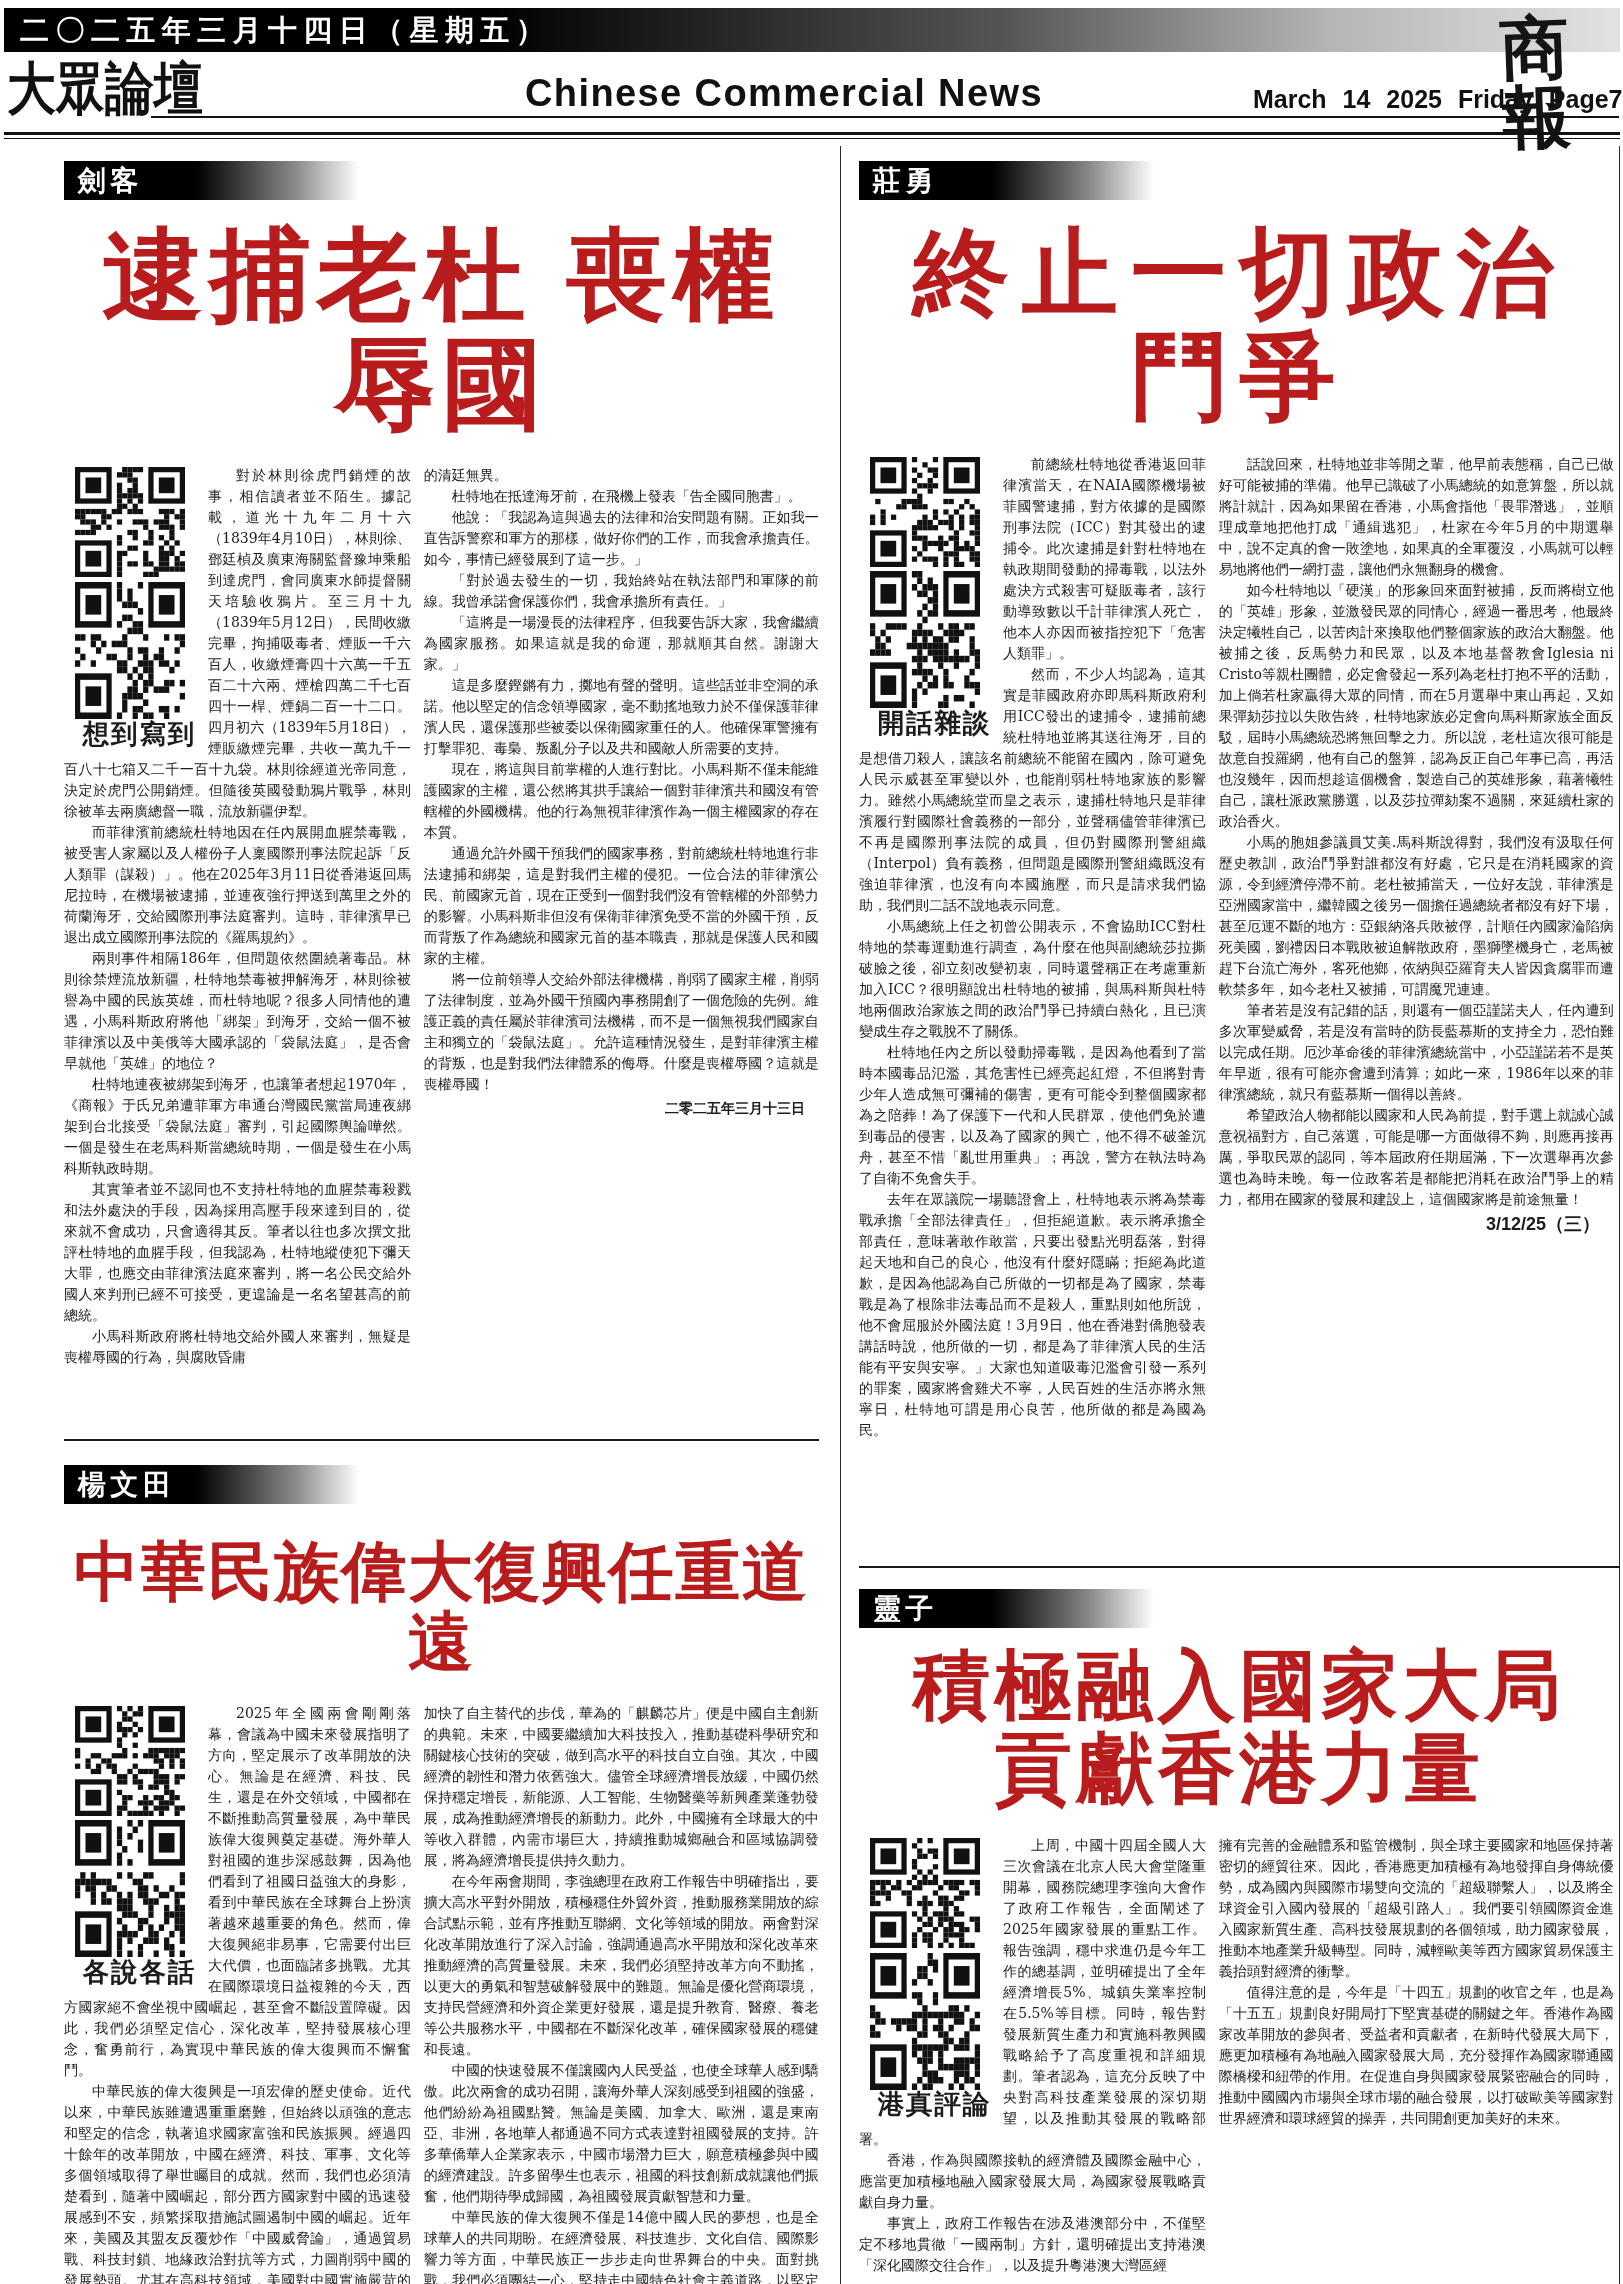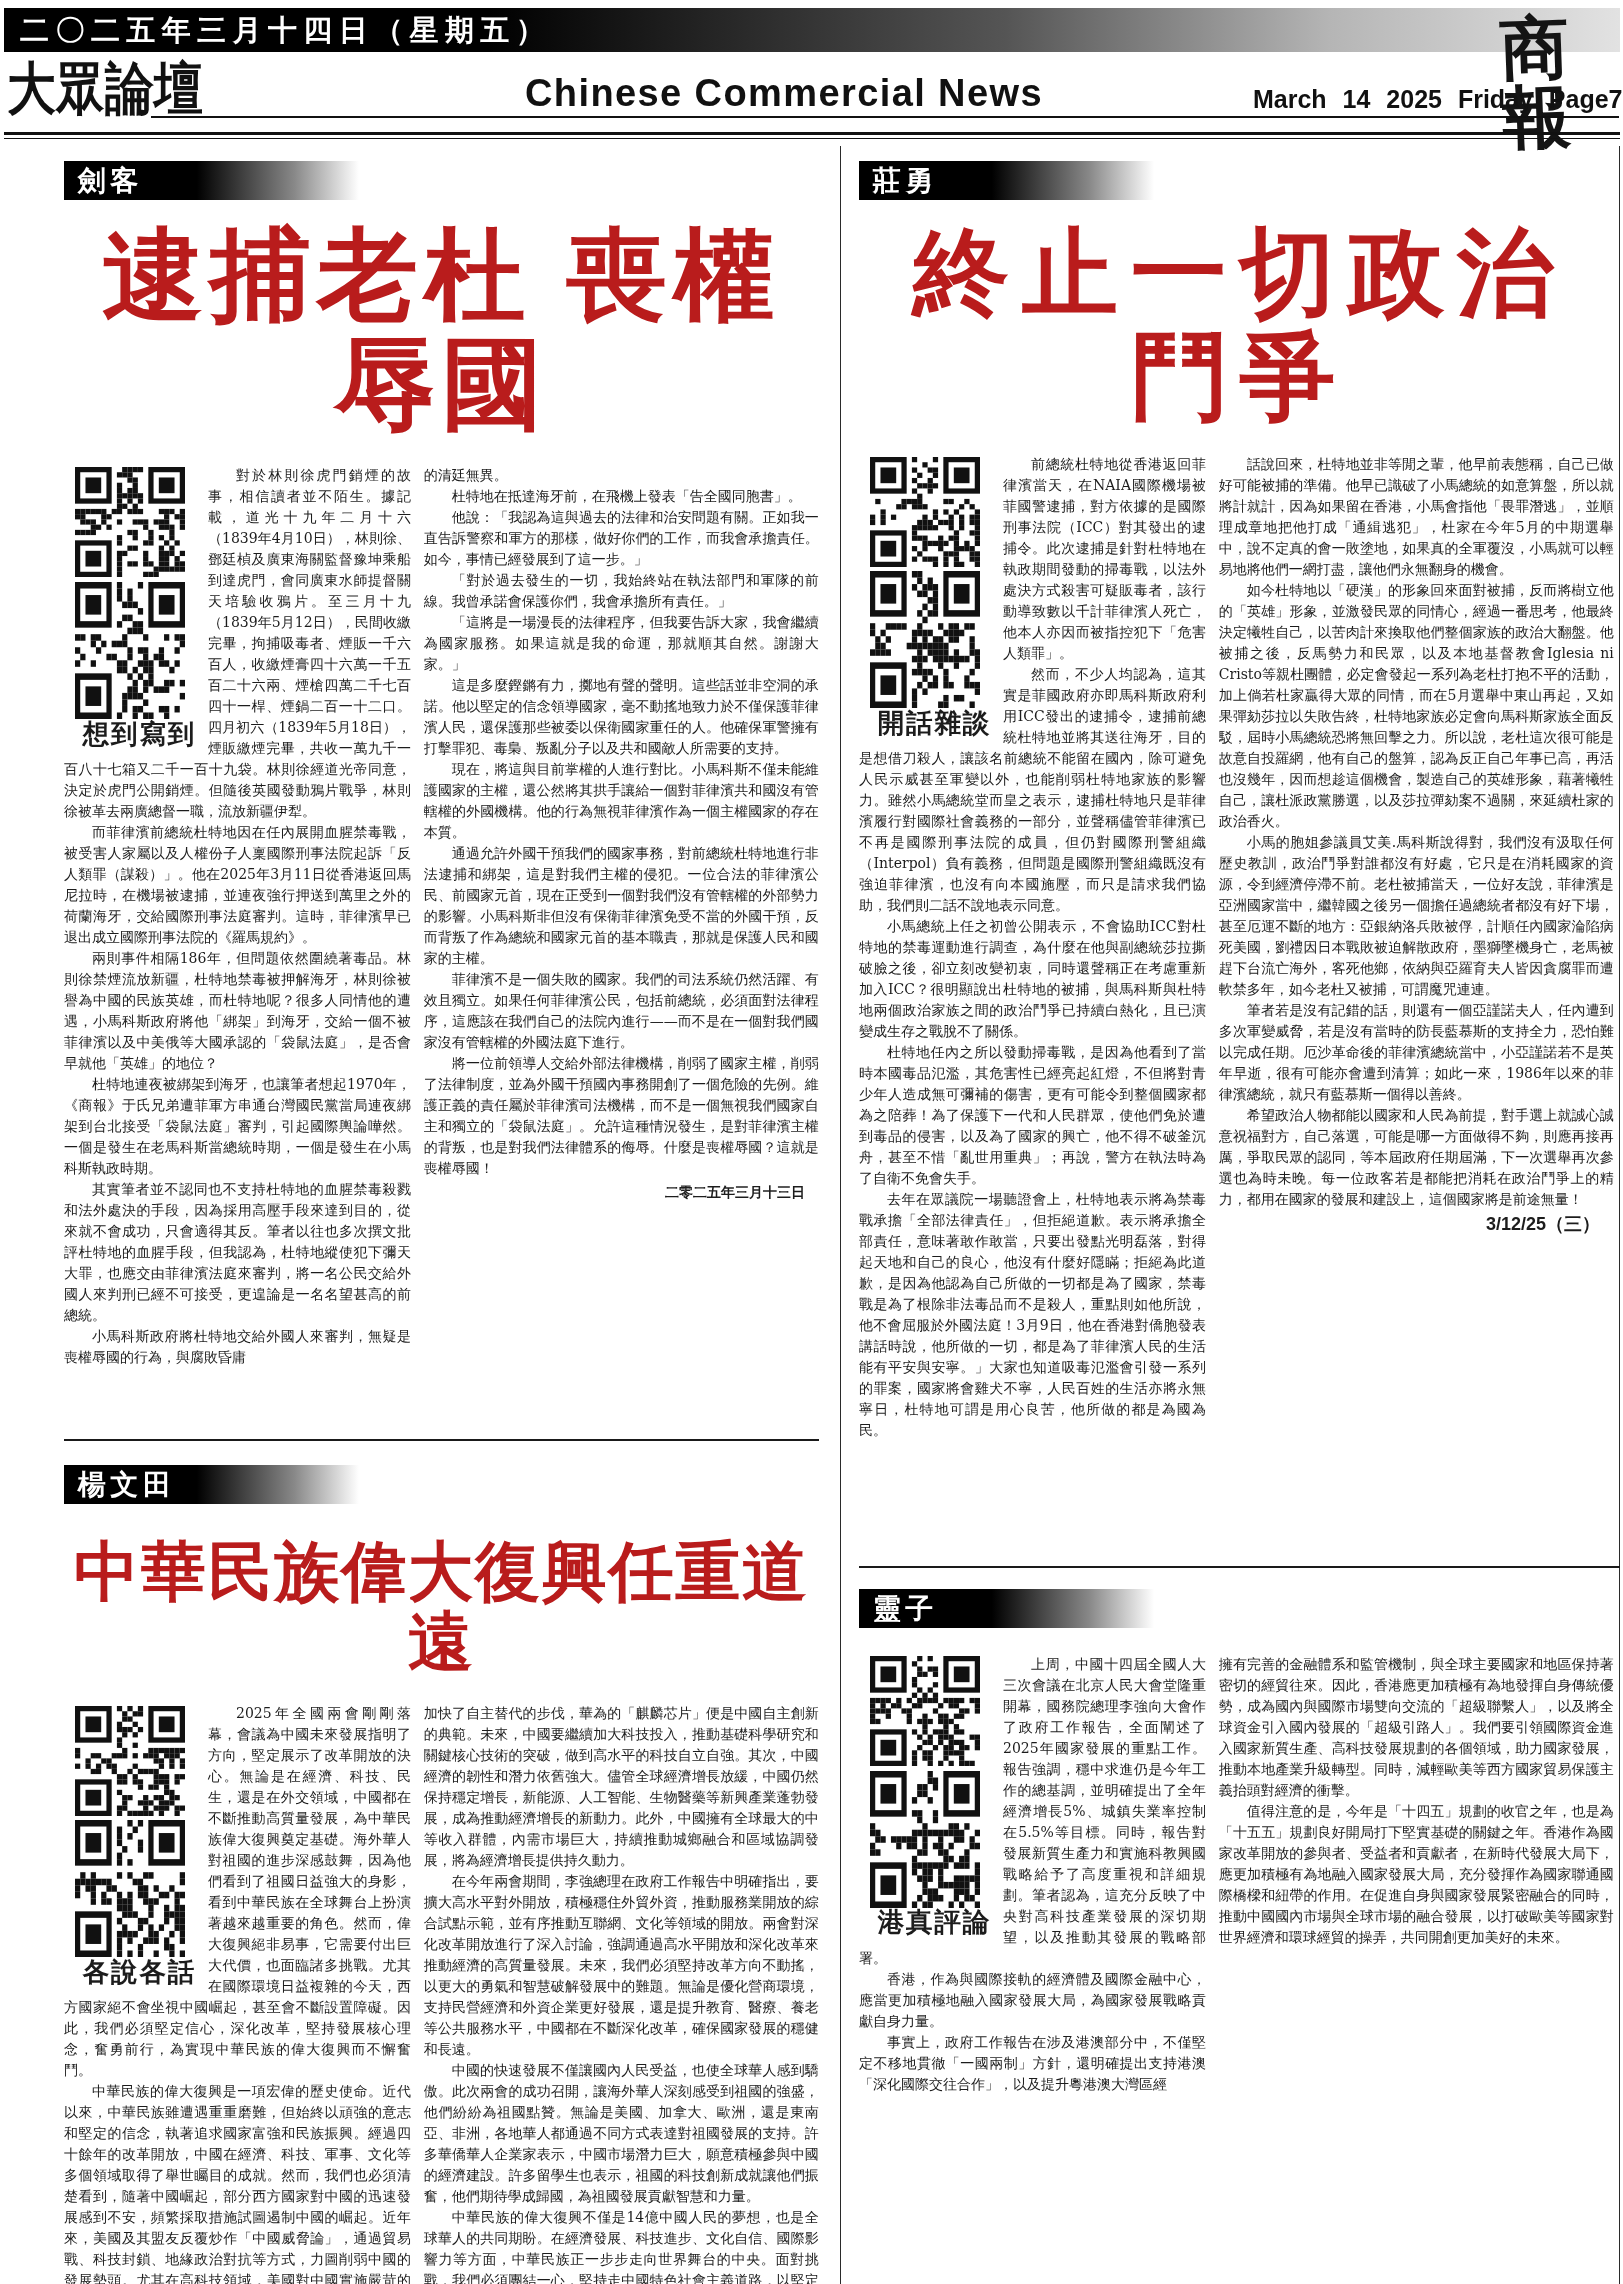--- a/index.html
+++ b/index.html
@@ -351,21 +351,20 @@
         </div>
       <div class="col col2">
           <p class="cont">的清廷無異。</p>
           <p>杜特地在抵達海牙前，在飛機上發表「告全國同胞書」。</p>
           <p>他說：「我認為這與過去的法律和治安問題有關。正如我一直告訴警察和軍方的那樣，做好你們的工作，而我會承擔責任。如今，事情已經發展到了這一步。」</p>
           <p>「對於過去發生的一切，我始終站在執法部門和軍隊的前線。我曾承諾會保護你們，我會承擔所有責任。」</p>
           <p>「這將是一場漫長的法律程序，但我要告訴大家，我會繼續為國家服務。如果這就是我的命運，那就順其自然。謝謝大家。」</p>
           <p>這是多麼鏗鏘有力，擲地有聲的聲明。這些話並非空洞的承諾。他以堅定的信念領導國家，毫不動搖地致力於不僅保護菲律濱人民，還保護那些被委以保衛國家重任的人。他確保軍警擁有打擊罪犯、毒梟、叛亂分子以及共和國敵人所需要的支持。</p>
           <p>現在，將這與目前掌權的人進行對比。小馬科斯不僅未能維護國家的主權，還公然將其拱手讓給一個對菲律濱共和國沒有管轄權的外國機構。他的行為無視菲律濱作為一個主權國家的存在本質。</p>
           <p>通過允許外國干預我們的國家事務，對前總統杜特地進行非法逮捕和綁架，這是對我們主權的侵犯。一位合法的菲律濱公民、前國家元首，現在正受到一個對我們沒有管轄權的外部勢力的影響。小馬科斯非但沒有保衛菲律濱免受不當的外國干預，反而背叛了作為總統和國家元首的基本職責，那就是保護人民和國家的主權。</p>
-          <p>菲律濱不是一個失敗的國家。我們的司法系統仍然活躍、有效且獨立。如果任何菲律濱公民，包括前總統，必須面對法律程序，這應該在我們自己的法院內進行——而不是在一個對我們國家沒有管轄權的外國法庭下進行。</p>
           <p>將一位前領導人交給外部法律機構，削弱了國家主權，削弱了法律制度，並為外國干預國內事務開創了一個危險的先例。維護正義的責任屬於菲律濱司法機構，而不是一個無視我們國家自主和獨立的「袋鼠法庭」。允許這種情況發生，是對菲律濱主權的背叛，也是對我們法律體系的侮辱。什麼是喪權辱國？這就是喪權辱國！</p>
           <div class="sig">二零二五年三月十三日</div>
         </div>
     </div>
   </section>
 
   <section class="article" id="a2">
     <div class="tagbar"><span class="tag-text">莊勇</span></div>
     <h1 class="headline">
         <div>終止一切政治鬥爭</div>
@@ -921,20 +920,24 @@
           <p class="cont">加快了自主替代的步伐，華為的「麒麟芯片」便是中國自主創新的典範。未來，中國要繼續加大科技投入，推動基礎科學研究和關鍵核心技術的突破，做到高水平的科技自立自強。其次，中國經濟的韌性和潛力依舊強大。儘管全球經濟增長放緩，中國仍然保持穩定增長，新能源、人工智能、生物醫藥等新興產業蓬勃發展，成為推動經濟增長的新動力。此外，中國擁有全球最大的中等收入群體，內需市場巨大，持續推動城鄉融合和區域協調發展，將為經濟增長提供持久動力。</p>
           <p>在今年兩會期間，李強總理在政府工作報告中明確指出，要擴大高水平對外開放，積極穩住外貿外資，推動服務業開放的綜合試點示範，並有序推動互聯網、文化等領域的開放。兩會對深化改革開放進行了深入討論，強調通過高水平開放和深化改革來推動經濟的高質量發展。未來，我們必須堅持改革方向不動搖，以更大的勇氣和智慧破解發展中的難題。無論是優化營商環境，支持民營經濟和外資企業更好發展，還是提升教育、醫療、養老等公共服務水平，中國都在不斷深化改革，確保國家發展的穩健和長遠。</p>
           <p>中國的快速發展不僅讓國內人民受益，也使全球華人感到驕傲。此次兩會的成功召開，讓海外華人深刻感受到祖國的強盛，他們紛紛為祖國點贊。無論是美國、加拿大、歐洲，還是東南亞、非洲，各地華人都通過不同方式表達對祖國發展的支持。許多華僑華人企業家表示，中國市場潛力巨大，願意積極參與中國的經濟建設。許多留學生也表示，祖國的科技創新成就讓他們振奮，他們期待學成歸國，為祖國發展貢獻智慧和力量。</p>
           <p>中華民族的偉大復興不僅是14億中國人民的夢想，也是全球華人的共同期盼。在經濟發展、科技進步、文化自信、國際影響力等方面，中華民族正一步步走向世界舞台的中央。面對挑戰，我們必須團結一心，堅持走中國特色社會主義道路，以堅定的信念和不懈的努力，共同迎接中華民族偉大復興的到來。我們必須準備好迎接挑戰、克服困難。</p>
         </div>
     </div>
   </section>
 
   <section class="article" id="a4">
     <div class="tagbar"><span class="tag-text">靈子</span></div>
+    <h1 class="headline">
+        <div>積極融入國家大局</div>
+        <div>貢獻香港力量</div>
+      </h1>
     <div class="abody">
       <div class="left-stack">
         <div class="col col1">
           <div class="inset">
             <div class="qr">
                 <svg viewBox="0 0 21 21" preserveAspectRatio="none">
                   <rect x="0" y="0" width="21" height="21" fill="#fff"></rect>
                   <rect x="9" y="0" width="1" height="1" fill="#111"></rect>
                   <rect x="11" y="0" width="1" height="1" fill="#111"></rect>
                   <rect x="8" y="1" width="1" height="1" fill="#111"></rect>

